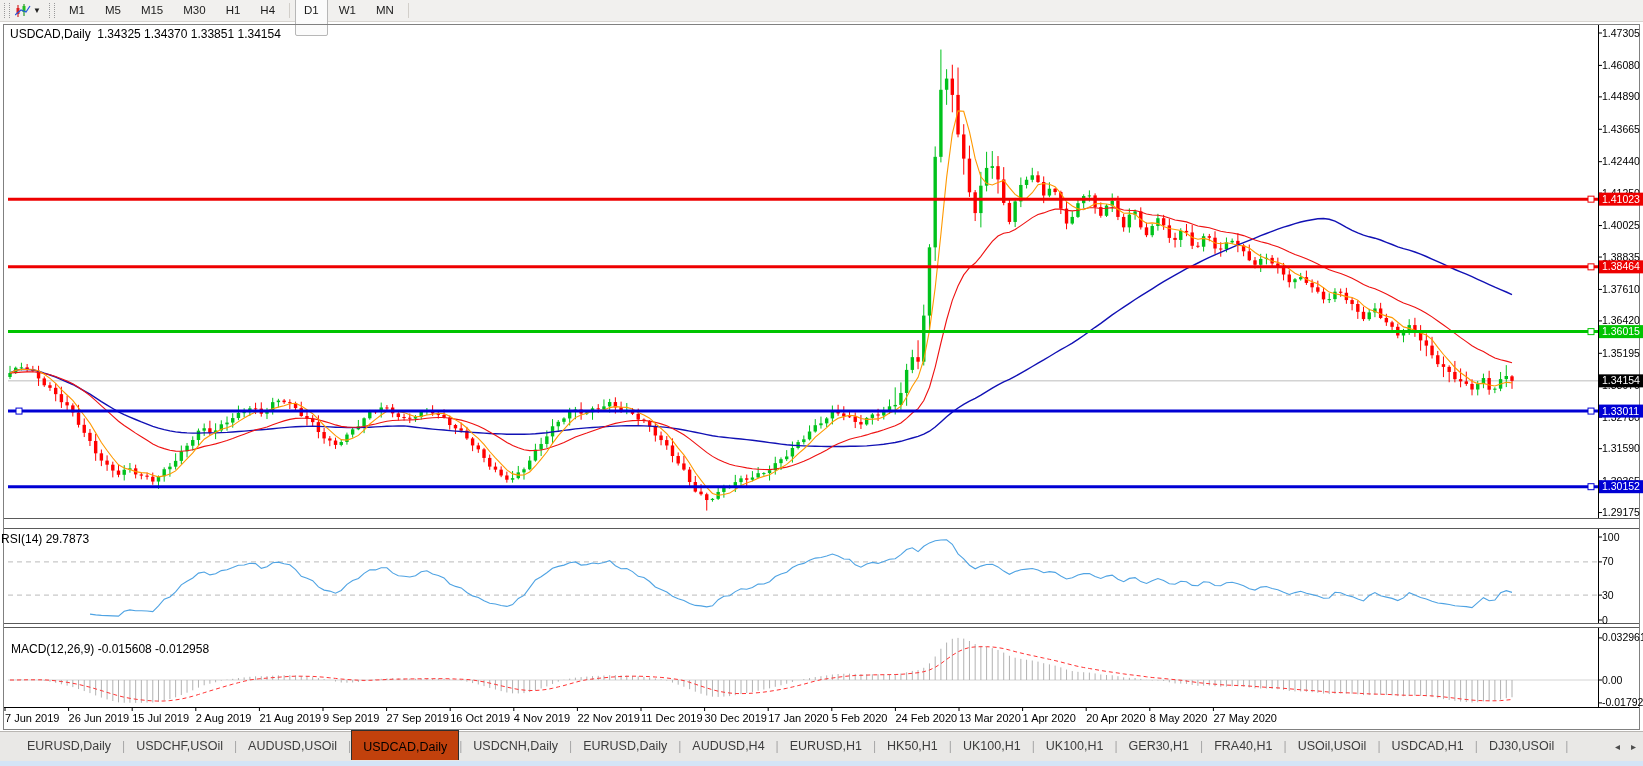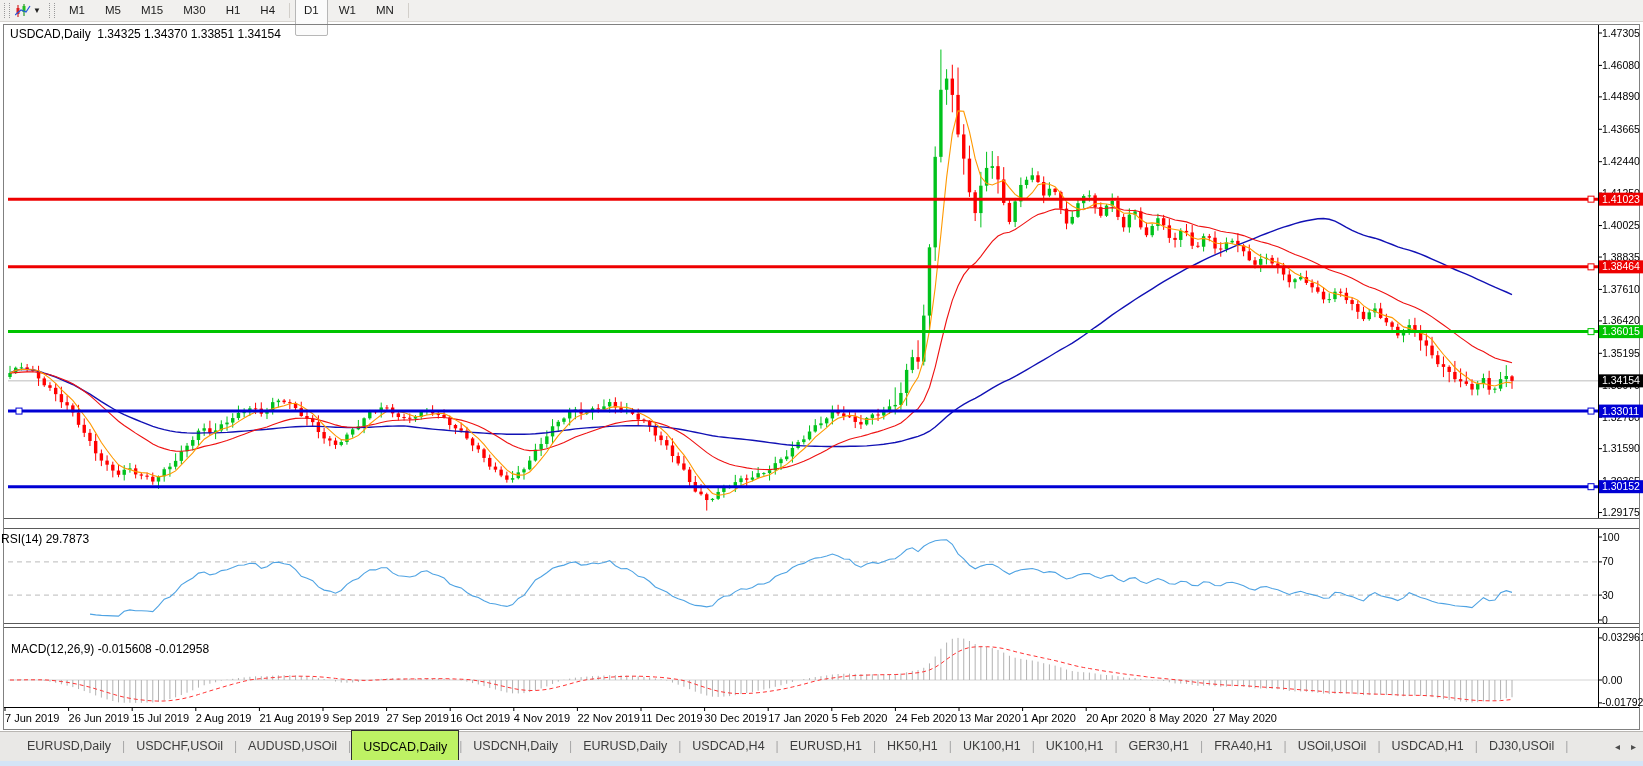--- a/index.html
+++ b/index.html
@@ -19,21 +19,21 @@
   #svg{position:absolute;top:0;left:0;}
   .pane-label{position:absolute;font-size:12px;color:#000;white-space:pre;}
   #main-title{left:10px;top:5px;}
   #rsi-label{left:1px;top:510px;}
   #macd-label{left:11px;top:620px;}
   
   .tabbar{position:absolute;top:731px;left:0;width:1643px;height:35px;background:#e9e8e6;
     border-top:1px solid #b9b6b2;}
   .tabs{display:flex;height:28px;align-items:stretch;padding-left:16px;position:relative;}
   .tab{font-size:12.5px;color:#3d3d3d;display:flex;align-items:center;padding:0 11px;white-space:nowrap;}
-  .tab.active{background:#bef264;border:1px solid #2f2f2f;border-bottom:none;color:#000;
+  .tab.active{background:#c2410c;border:1px solid #2f2f2f;border-bottom:none;color:#000;
     margin-top:-2px;padding-top:2px;z-index:2;}
   .tabsep{color:#a5a5a5;display:flex;align-items:center;font-size:12px;}
   .strip{position:absolute;left:0;bottom:0;width:1643px;height:6px;background:#d4e5f7;}
   .tab-arrows{position:absolute;right:7px;top:9px;display:flex;gap:11px;color:#4d4d4d;font-size:10px;z-index:3;}
 </style>
 </head>
 <body>
 
 <div class="toolbar">
   <span class="grip"></span>
@@ -1021,21 +1021,21 @@
       <span class="tab">USDCHF,USOil</span>
       <span class="tabsep">|</span>
       <span class="tab">AUDUSD,USOil</span>
       <span class="tabsep">|</span>
       <span class="tab active">USDCAD,Daily</span>
       <span class="tabsep">|</span>
       <span class="tab">USDCNH,Daily</span>
       <span class="tabsep">|</span>
       <span class="tab">EURUSD,Daily</span>
       <span class="tabsep">|</span>
-      <span class="tab">USDCAD,H4</span>
+      <span class="tab">AUDUSD,H4</span>
       <span class="tabsep">|</span>
       <span class="tab">EURUSD,H1</span>
       <span class="tabsep">|</span>
       <span class="tab">HK50,H1</span>
       <span class="tabsep">|</span>
       <span class="tab">UK100,H1</span>
       <span class="tabsep">|</span>
       <span class="tab">UK100,H1</span>
       <span class="tabsep">|</span>
       <span class="tab">GER30,H1</span>

